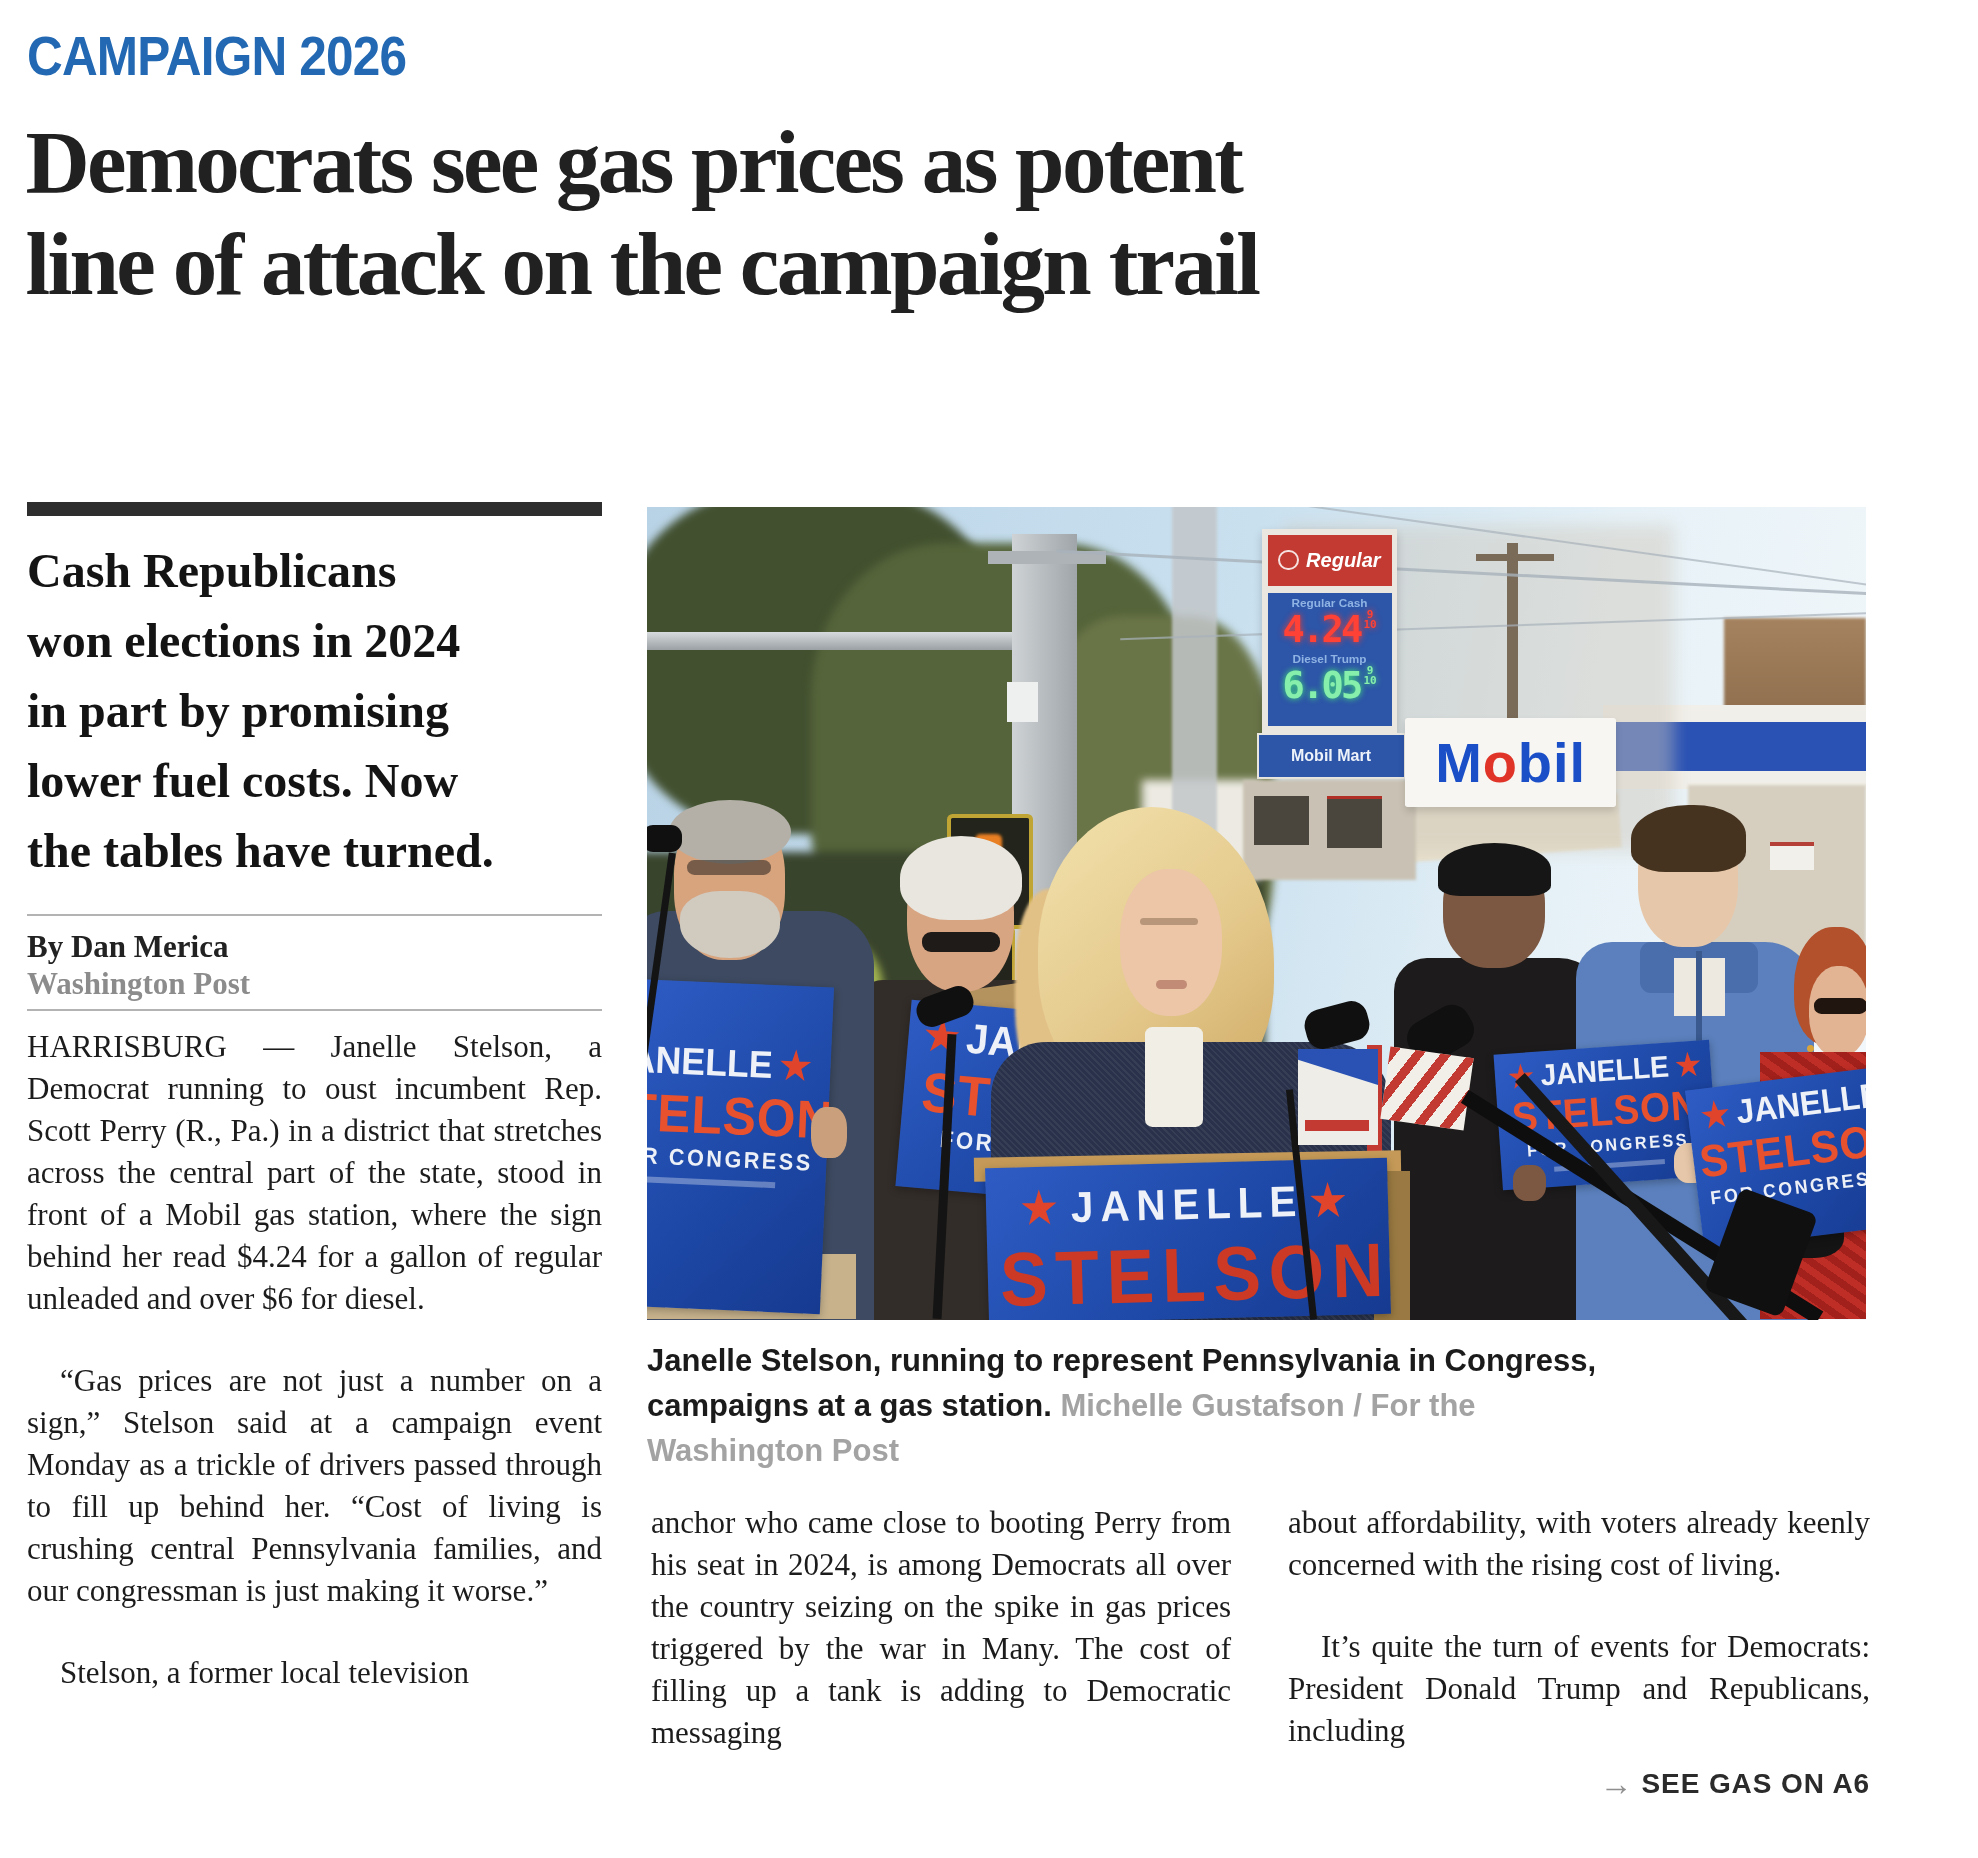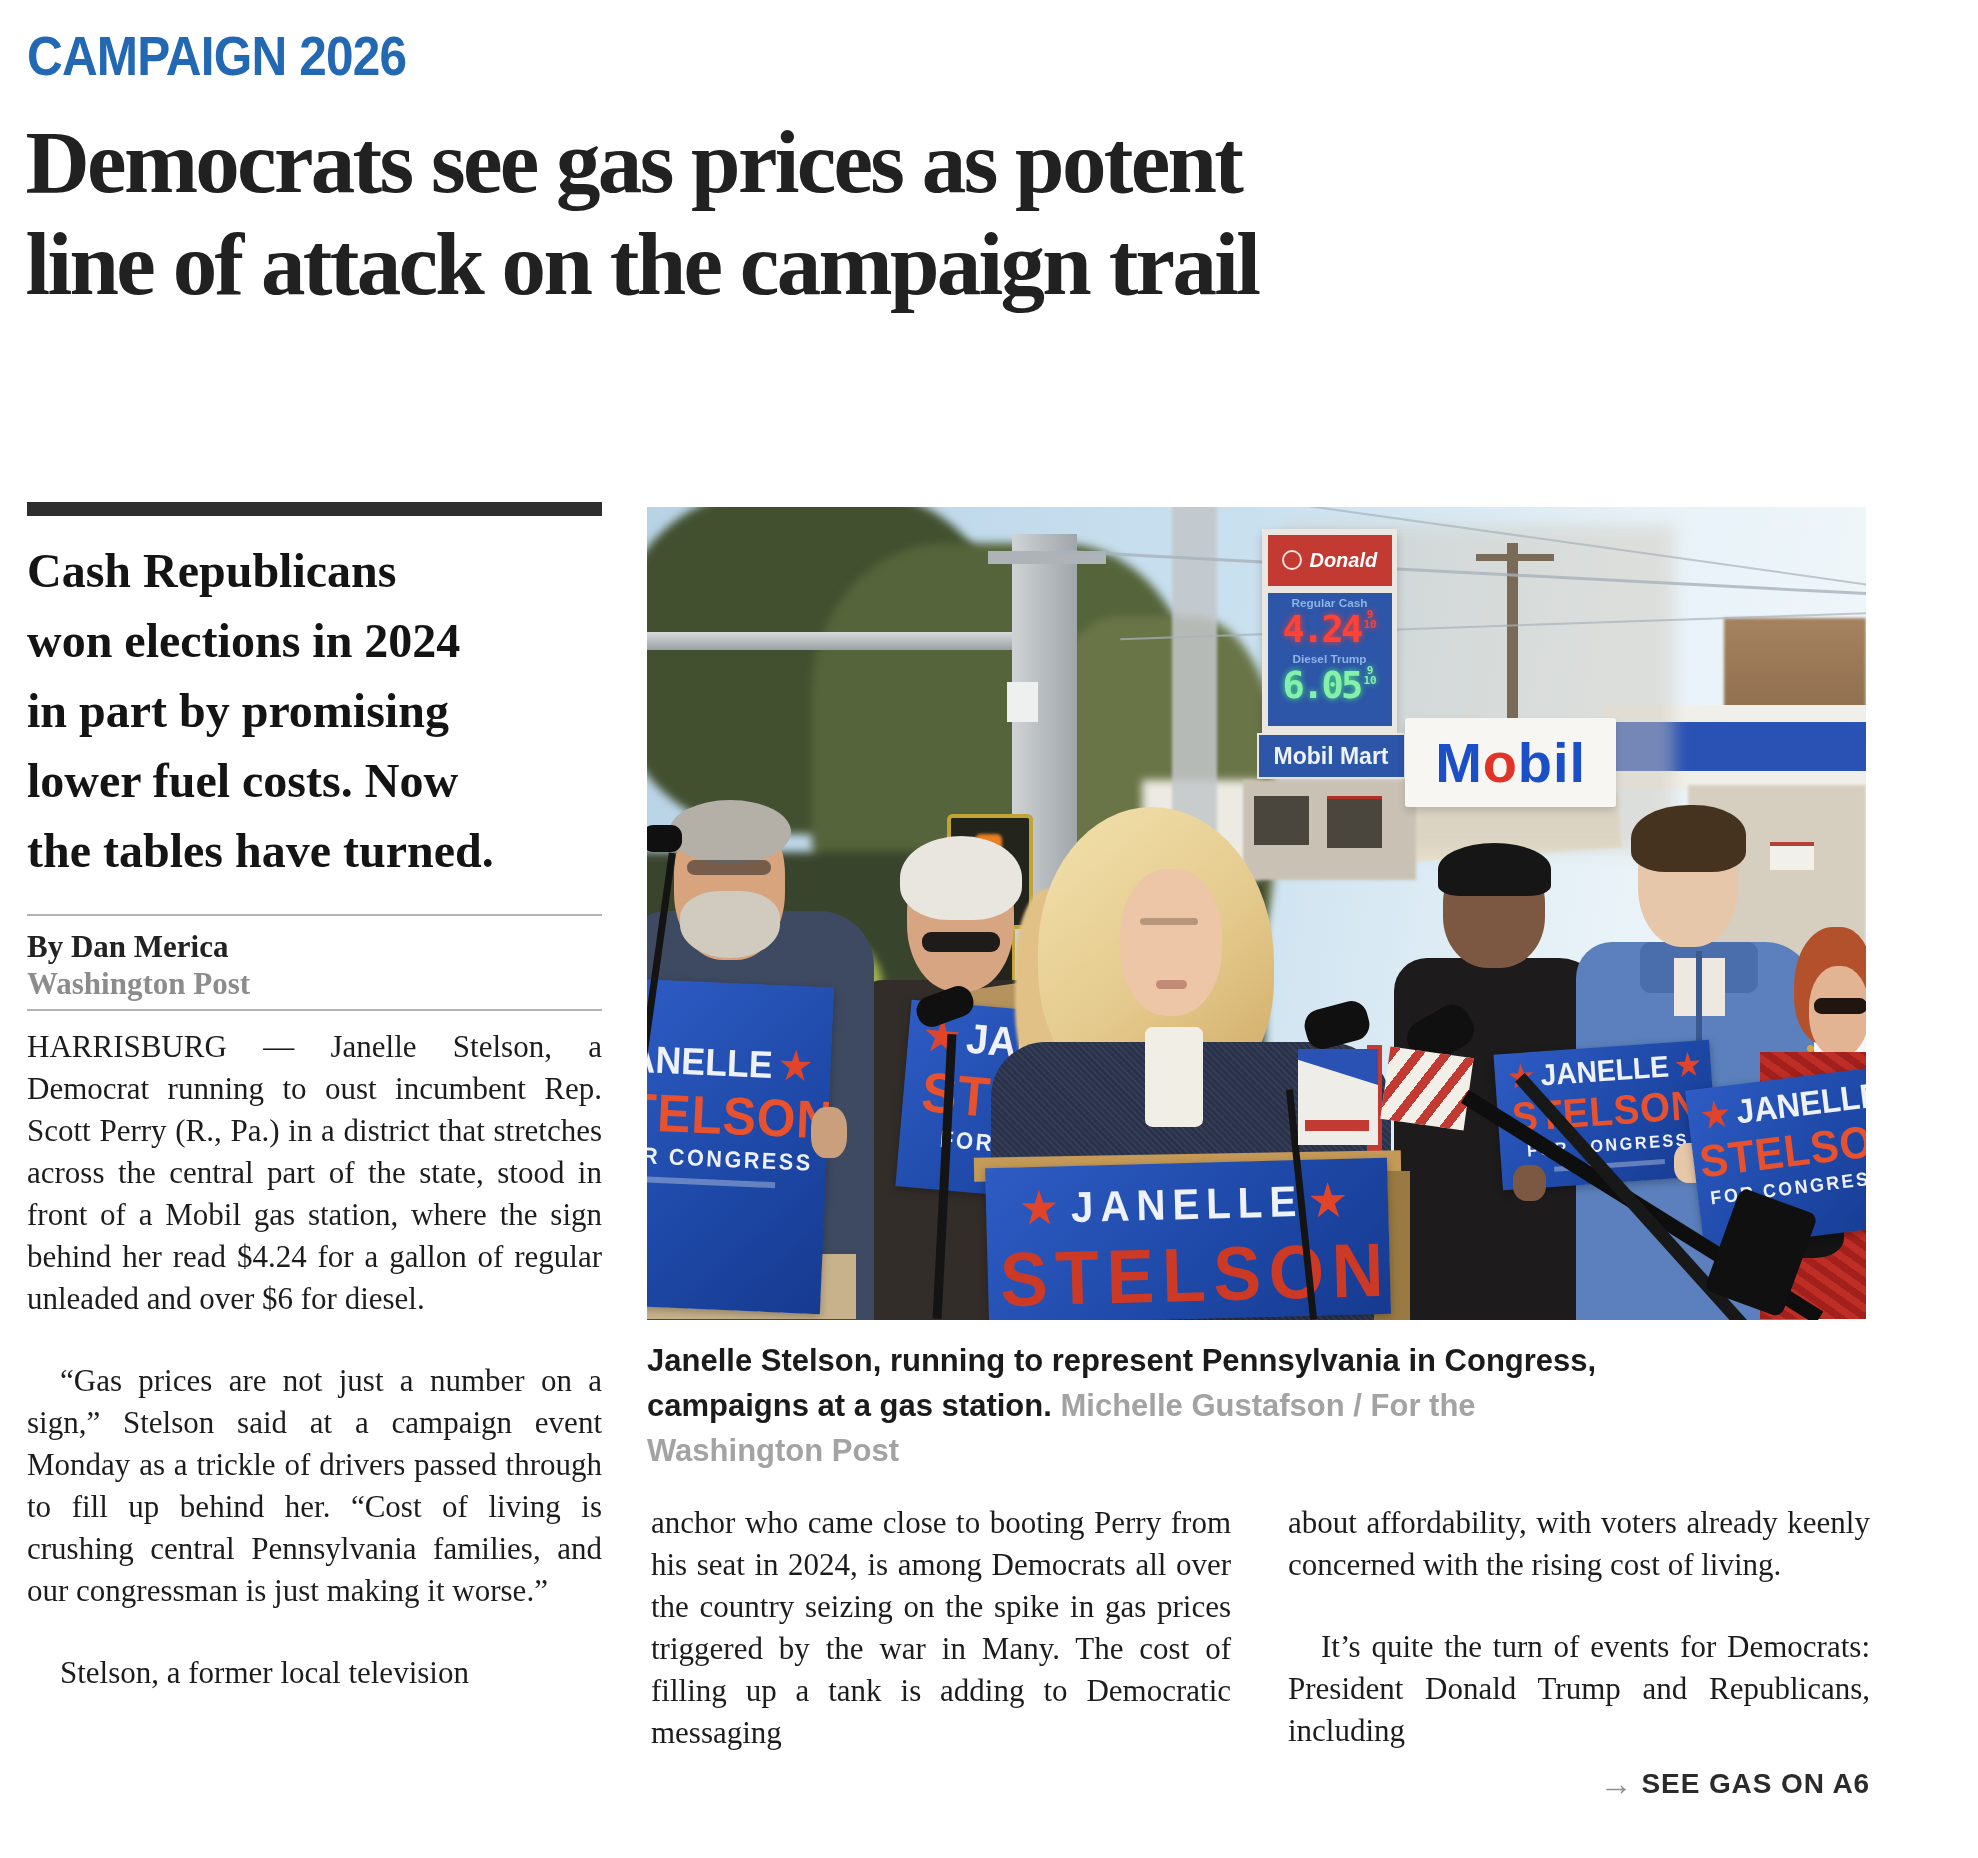--- a/index.html
+++ b/index.html
@@ -80,21 +80,21 @@
   .ps-logo{width:16.4px;height:16.4px;border:2.7px solid rgba(255,255,255,.85);border-radius:50%;}
   .ps-panel{position:absolute;left:5.5px;top:64px;right:5.5px;height:133px;background:#2d55a8;text-align:center;}
   .ps-label{color:#8fb4e4;font-family:"Liberation Sans",sans-serif;font-weight:bold;font-size:11.8px;margin-top:2.7px;}
   .ps-led{font-family:"DejaVu Sans Mono",monospace;font-weight:bold;font-size:37px;line-height:40px;letter-spacing:-2.7px;}
   .ps-led.red{color:#ff4136;text-shadow:0 0 6.4px rgba(255,60,40,.95);}
   .ps-led.green{color:#86efac;text-shadow:0 0 6.4px rgba(70,255,110,.9);}
   .frac{display:inline-flex;flex-direction:column;vertical-align:top;margin-left:2.7px;line-height:10px;}
   .frac i{font-style:normal;font-size:11px;letter-spacing:0;}
   .ps-mart{position:absolute;left:-5.5px;top:204px;width:145px;height:42px;background:#2d55a8;border:2.7px solid #e9e7e0;
            color:#eef3fa;display:flex;align-items:center;justify-content:center;
-           font-family:"Liberation Sans",sans-serif;font-weight:bold;font-size:23px;}
+           font-family:"Liberation Sans",sans-serif;font-weight:bold;font-size:16px;}
 
   
   .mobil{left:758px;top:211px;width:211px;height:89px;background:#f7f6f2;border-radius:2.7px;
          box-shadow:0 4.5px 7.3px rgba(0,0,0,.13);display:flex;align-items:center;justify-content:center;
          font-family:"Liberation Sans",sans-serif;font-weight:bold;font-size:56px;letter-spacing:0.9px;}
   .mobil .mb{color:#1a4fc8;} .mobil .mo{color:#e03428;}
 </style>
 </head>
 <body>
 
@@ -152,21 +152,21 @@
     <div class="abs blur1" style="left:525px;top:-4.5px;width:45px;height:455px;background:#c3c7ca;opacity:.85;"></div>
     <div class="abs" style="left:860px;top:36px;width:11px;height:209px;background:#7a6a58;"></div>
     <div class="abs" style="left:829px;top:47px;width:78px;height:7.3px;background:#7a6a58;"></div>
     <div class="abs" style="left:409px;top:64px;width:818px;height:2.7px;background:#a8b2ba;opacity:.8;transform:rotate(3deg);"></div>
     <div class="abs" style="left:473px;top:118px;width:755px;height:1.8px;background:#a8b2ba;opacity:.7;transform:rotate(-2deg);"></div>
     <div class="abs" style="left:636px;top:36px;width:591px;height:1.8px;background:#a8b2ba;opacity:.7;transform:rotate(8deg);"></div>
 
     <div class="abs psign">
       <div class="ps-brand">
         <span class="ps-logo"></span>
-        <span>Donald</span>
+        <span>Regular</span>
       </div>
       <div class="ps-panel">
         <div class="ps-label">Regular Cash</div>
         <div class="ps-led red"><span>4.24</span><span class="frac">
               <i>9</i>
               <i>10</i>
             </span></div>
         <div class="ps-label">Diesel Trump</div>
         <div class="ps-led green"><span>6.05</span><span class="frac">
               <i>9</i>

